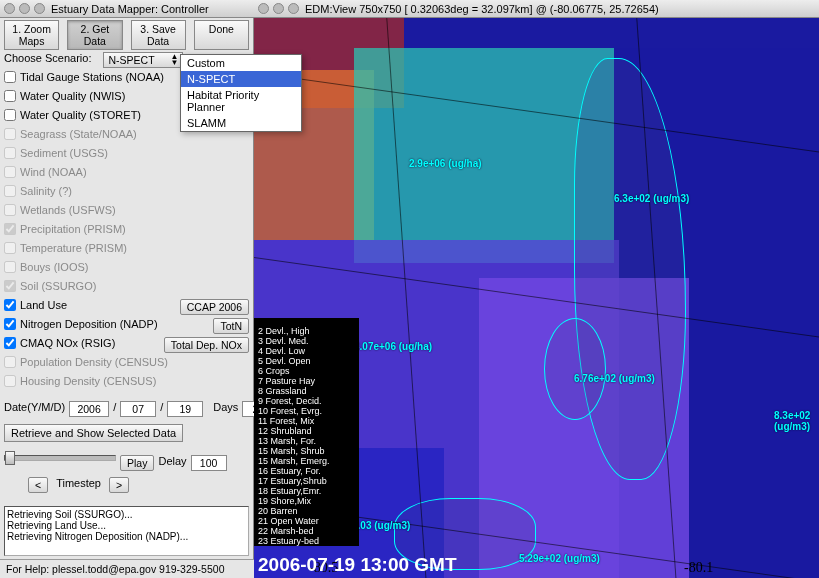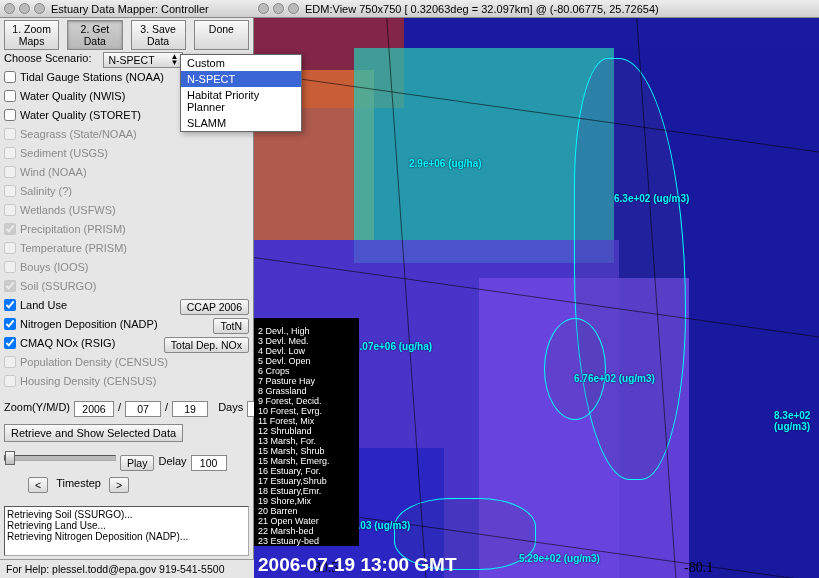--- a/index.html
+++ b/index.html
@@ -306,21 +306,21 @@
       <div class="row">
         <label class="cb disabled">
           <input type="checkbox" disabled="" style="">
           <span>Housing Density (CENSUS)</span>
         </label>
       </div>
     </div>
 
   <div style="height:6px"></div>
   <div class="row">
-    <span>Zoom(Y/M/D)</span>
+    <span>Date(Y/M/D)</span>
     <input class="textfield" style="width: 34px;" value="2006">
     <span>/</span>
     <input class="textfield" value="07" style="">
     <span>/</span>
     <input class="textfield" value="19" style="">
     <span style="margin-left:6px">Days</span>
     <input class="textfield" style="width: 20px;" value="2">
   </div>
 
   <div style="height:4px"></div>
@@ -344,21 +344,21 @@
   </div>
 
   <div style="height:10px"></div>
   <div class="logbox" id="logbox">
       <div>Retrieving Soil (SSURGO)...</div>
       <div>Retrieving Land Use...</div>
       <div>Retrieving Nitrogen Deposition (NADP)...</div>
     </div>
 </div>
 
-<div class="help">For Help: plessel.todd@epa.gov 919-541-5500</div>
+<div class="help">For Help: plessel.todd@epa.gov 919-329-5500</div>
 
 <div class="popup-menu" id="popup">
     <div class="popup-item">Custom</div>
     <div class="popup-item sel">N-SPECT</div>
     <div class="popup-item">Habitat Priority Planner</div>
     <div class="popup-item">SLAMM</div>
   </div>
 
 <div class="map-area">
   <div class="map-tiles">

